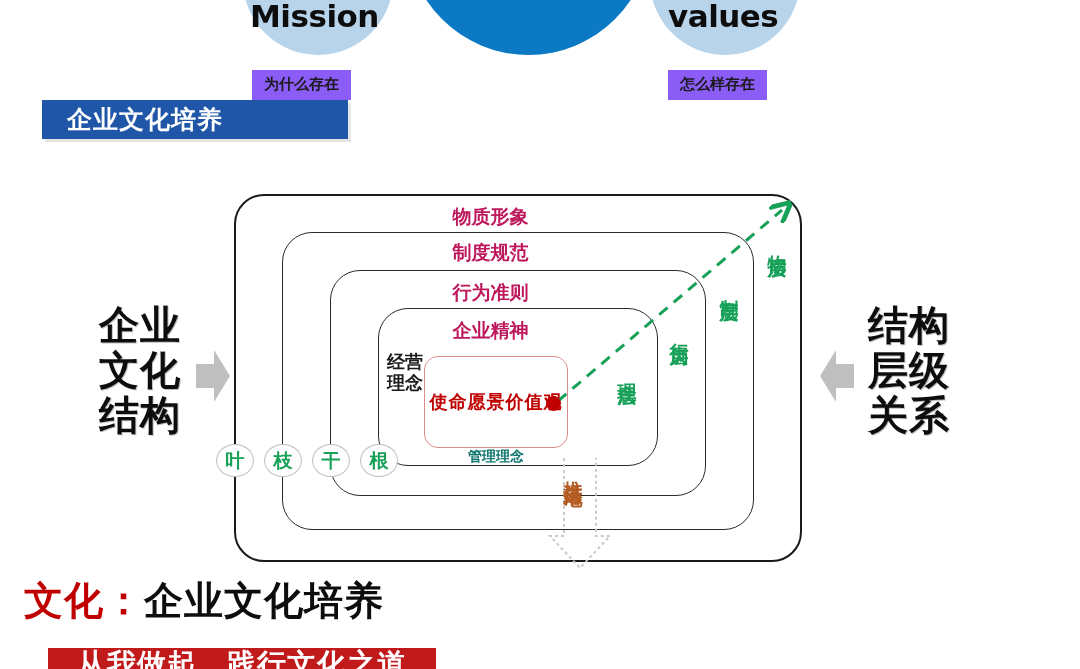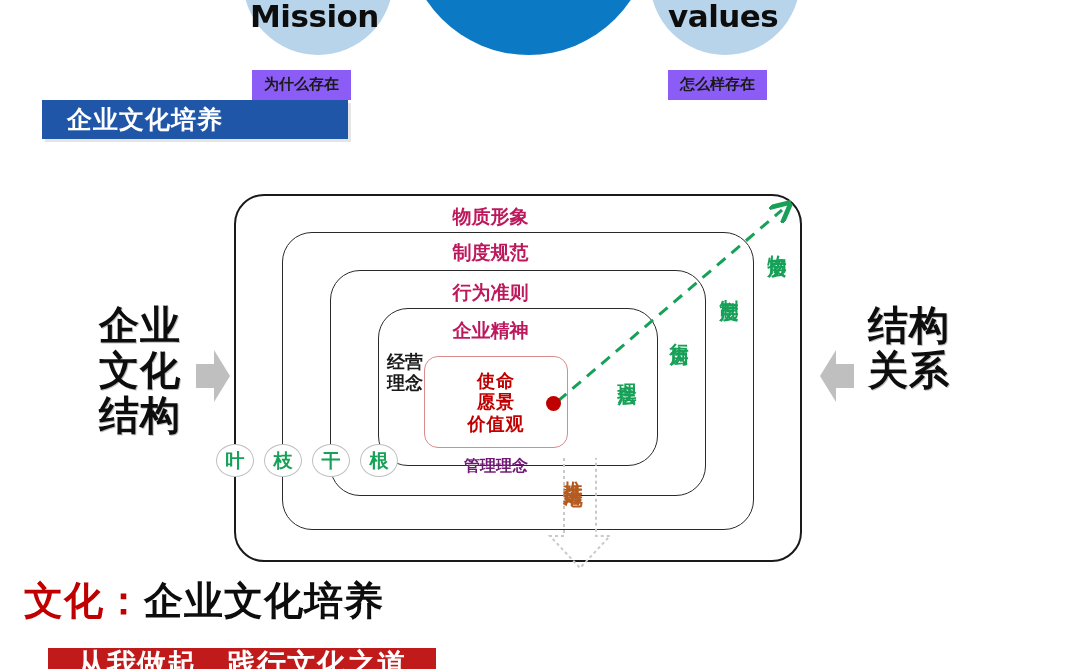--- a/index.html
+++ b/index.html
@@ -120,21 +120,21 @@
   
   #center-box {
     position: absolute;
     left: 196px; top: 168px;
     width: 144px; height: 92px;
     border: 1.8px solid #d98b8b;
     border-radius: 14px;
     background: #ffffff;
     box-sizing: border-box;
     display: flex;
-    flex-direction: column;
+    flex-direction: row;
     align-items: center;
     justify-content: center;
   }
   #center-box .line {
     color: #c00000;
     font-size: 18px;
     font-weight: bold;
     line-height: 1.18;
     letter-spacing: 1px;
   }
@@ -149,23 +149,23 @@
 
   
   #label-jingying {
     position: absolute;
     left: 156px; top: 164px;
     font-size: 18px; font-weight: bold; color: #1a1a1a;
     line-height: 1.15; text-align: center; width: 42px;
   }
   #label-guanli {
     position: absolute;
-    left: 196px; top: 268px;
+    left: 196px; top: 260px;
     width: 144px; text-align: center;
-    font-size: 16px; font-weight: bold; color: #701a75;
+    font-size: 14px; font-weight: bold; color: #0f766e;
   }
 
   
   .green-vert {
     position: absolute;
     writing-mode: vertical-rl;
     color: #17a158;
     font-size: 19px;
     font-weight: bold;
     letter-spacing: 2px;
@@ -343,20 +343,21 @@
   <div>文化</div>
   <div>结构</div>
 </div>
 
 <svg class="big-arrow" id="arrow-left" width="34" height="56" viewBox="0 0 34 56">
   <path d="M0,16 L18,16 L18,2 L34,28 L18,54 L18,40 L0,40 Z" fill="#bfbfbf"></path>
 </svg>
 
 <div class="side-caption" id="caption-right">
   <div>结构</div>
+  <div>层级</div>
   <div>关系</div>
 </div>
 
 <svg class="big-arrow" id="arrow-right" width="34" height="56" viewBox="0 0 34 56">
   <path d="M34,16 L16,16 L16,2 L0,28 L16,54 L16,40 L34,40 Z" fill="#bfbfbf"></path>
 </svg>
 
 <div id="bottom-heading">
   <span class="red">文化：</span><span class="dark">企业文化培养</span>
 </div>

